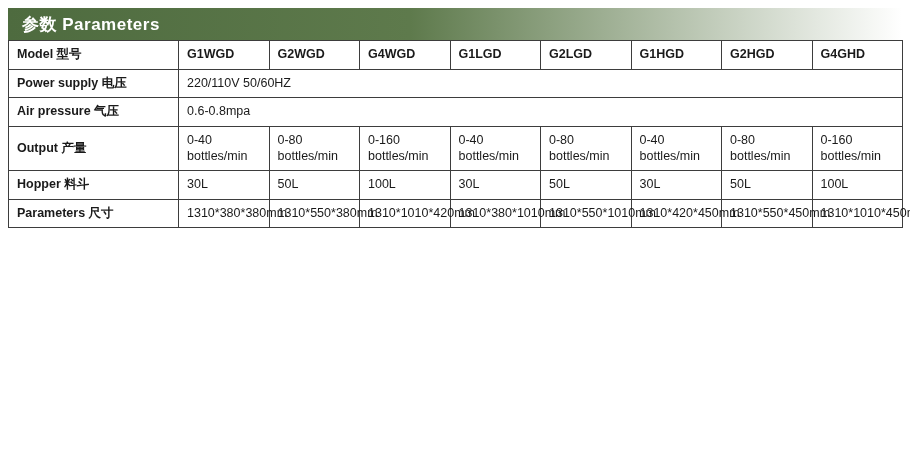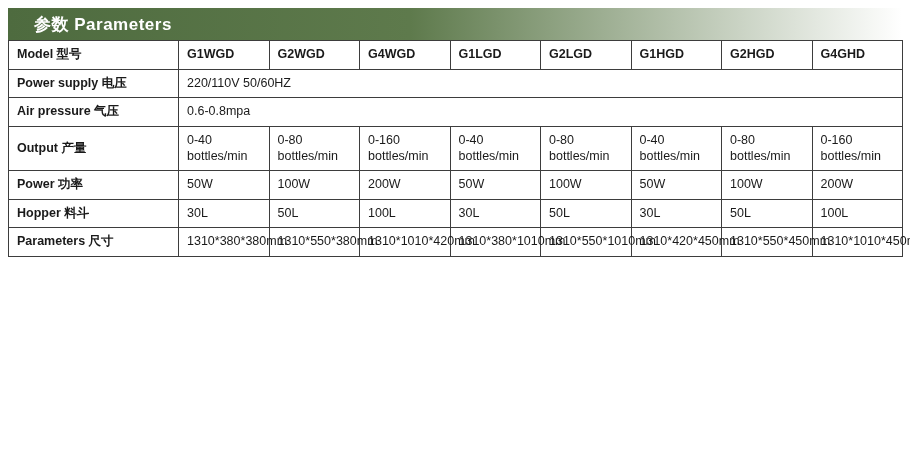--- a/index.html
+++ b/index.html
@@ -26,21 +26,21 @@
     height: 32px;
     margin: 8px 8px 0 8px;
     background: linear-gradient(to right, #4e6b3f 0%, #5e7a4c 45%, #ffffff 100%);
     display: flex;
     align-items: center;
   }
   .header-title {
     color: #ffffff;
     font-size: 17px;
     font-weight: bold;
-    padding-left: 26px;
+    padding-left: 14px;
     letter-spacing: 0.5px;
     white-space: nowrap;
   }
   
   table.params {
     border-collapse: collapse;
     width: 894px;
     margin: 0 8px;
     table-layout: fixed;
   }
@@ -122,31 +122,20 @@
         <td class="two-line">0-160<br>bottles/min</td>
         <td class="two-line">0-40<br>bottles/min</td>
         <td class="two-line">0-80<br>bottles/min</td>
         <td class="two-line">0-40<br>bottles/min</td>
         <td class="two-line">0-80<br>bottles/min</td>
         <td class="two-line">0-160<br>bottles/min</td>
       </tr>
 
 
 
-      <tr>
-        <td class="label">Power 功率</td>
-        <td>50W</td>
-        <td>100W</td>
-        <td>200W</td>
-        <td>50W</td>
-        <td>100W</td>
-        <td>50W</td>
-        <td>100W</td>
-        <td>200W</td>
-      </tr>
 
       <tr>
         <td class="label">Hopper 料斗</td>
         <td>30L</td>
         <td>50L</td>
         <td>100L</td>
         <td>30L</td>
         <td>50L</td>
         <td>30L</td>
         <td>50L</td>

